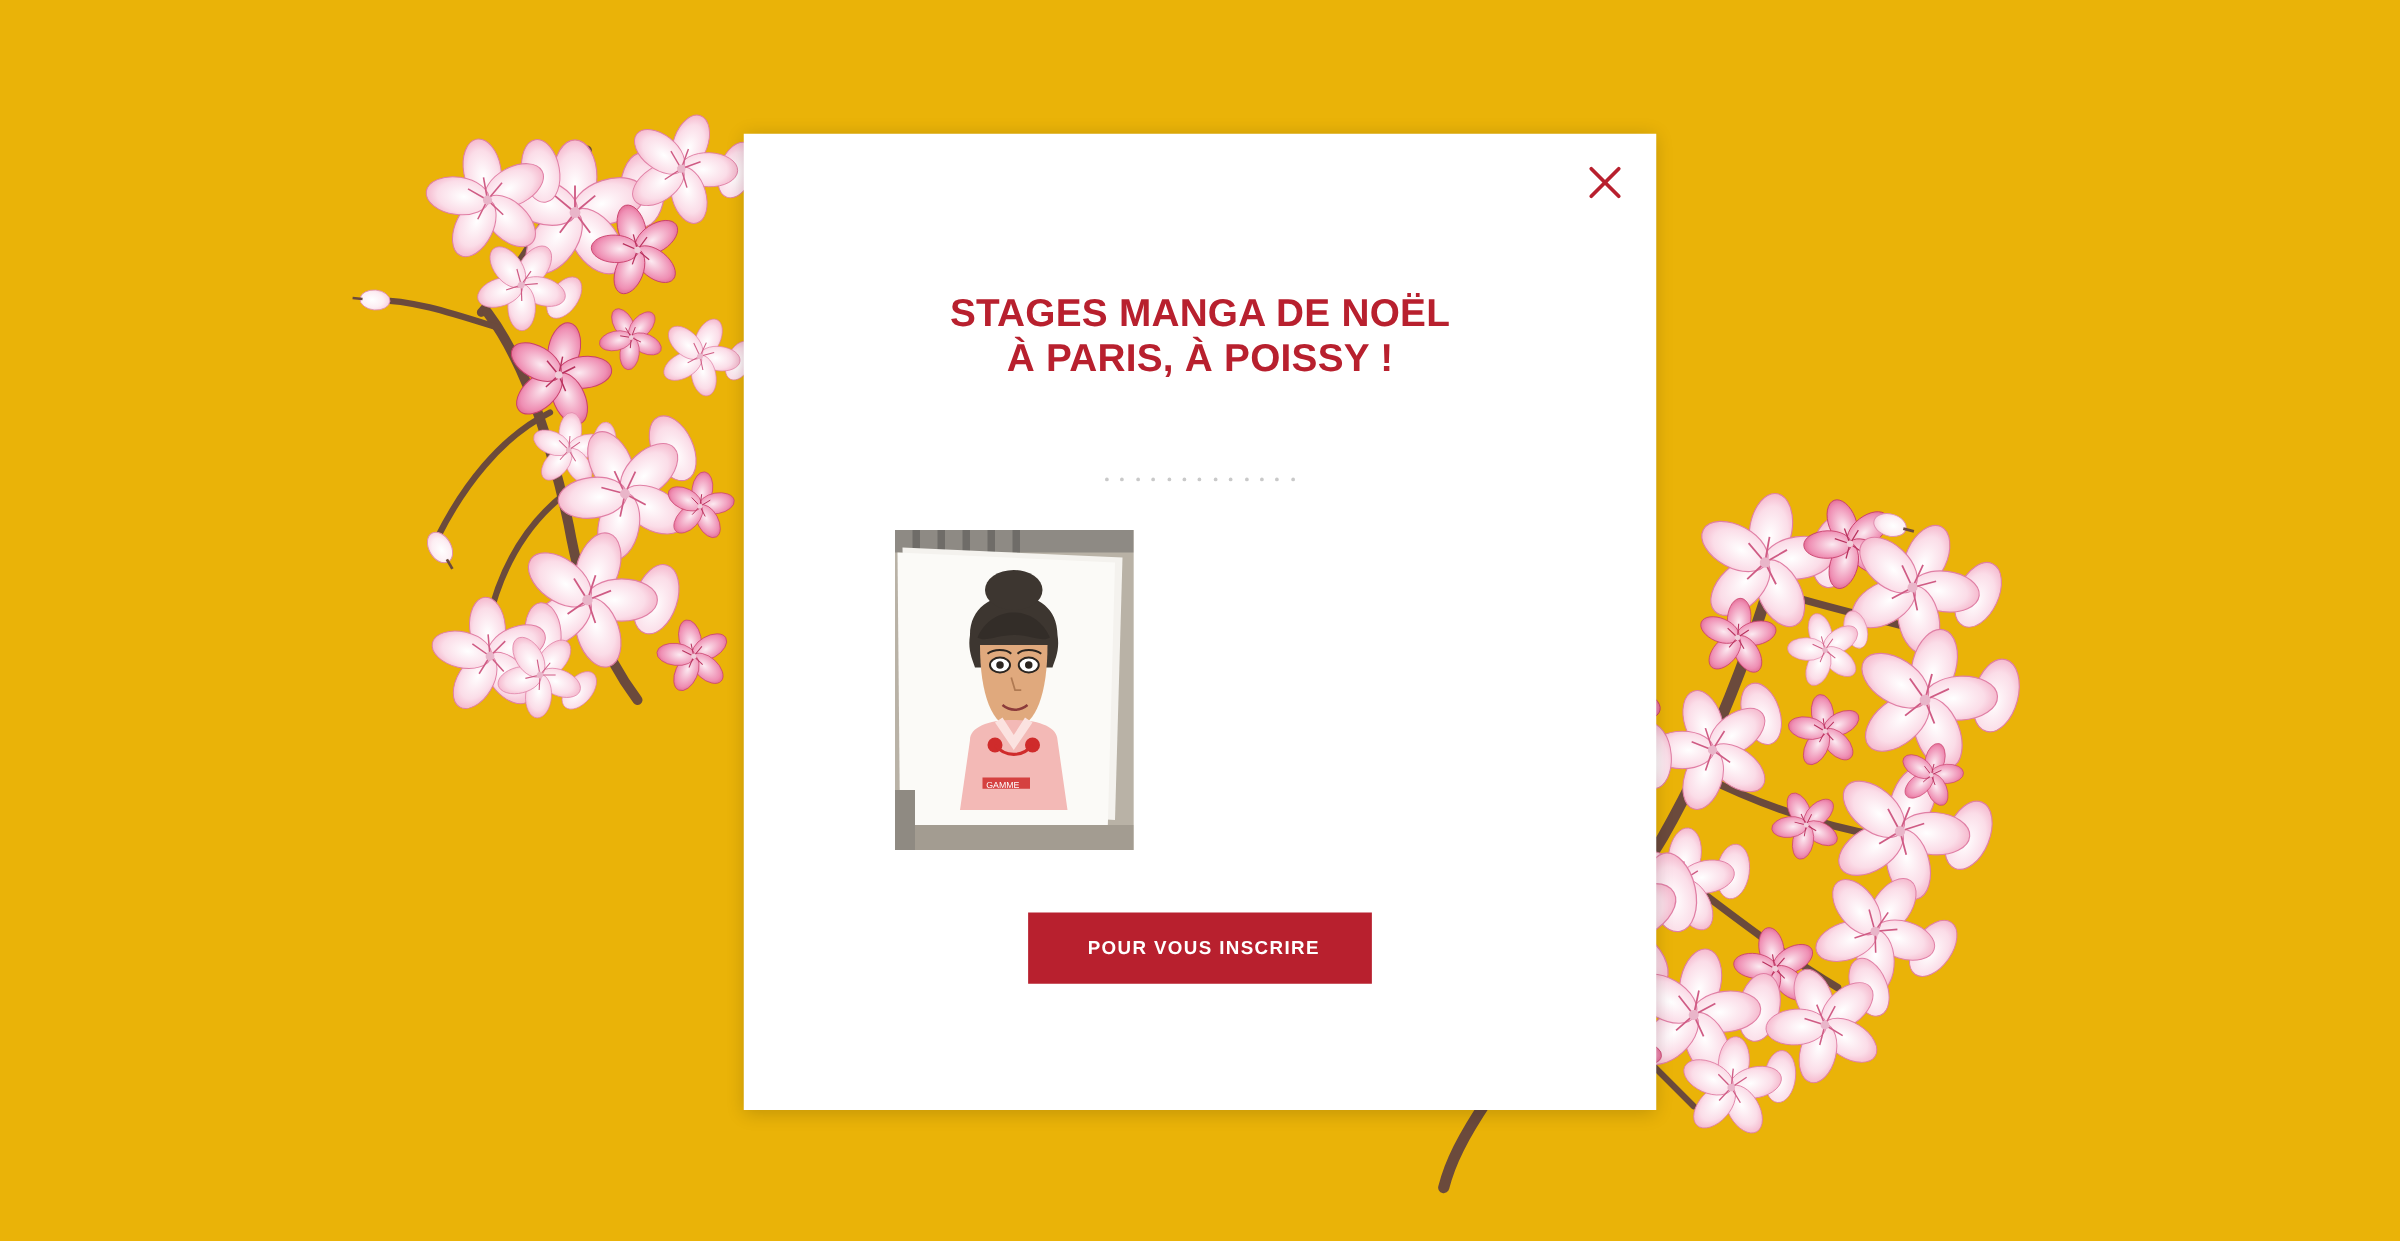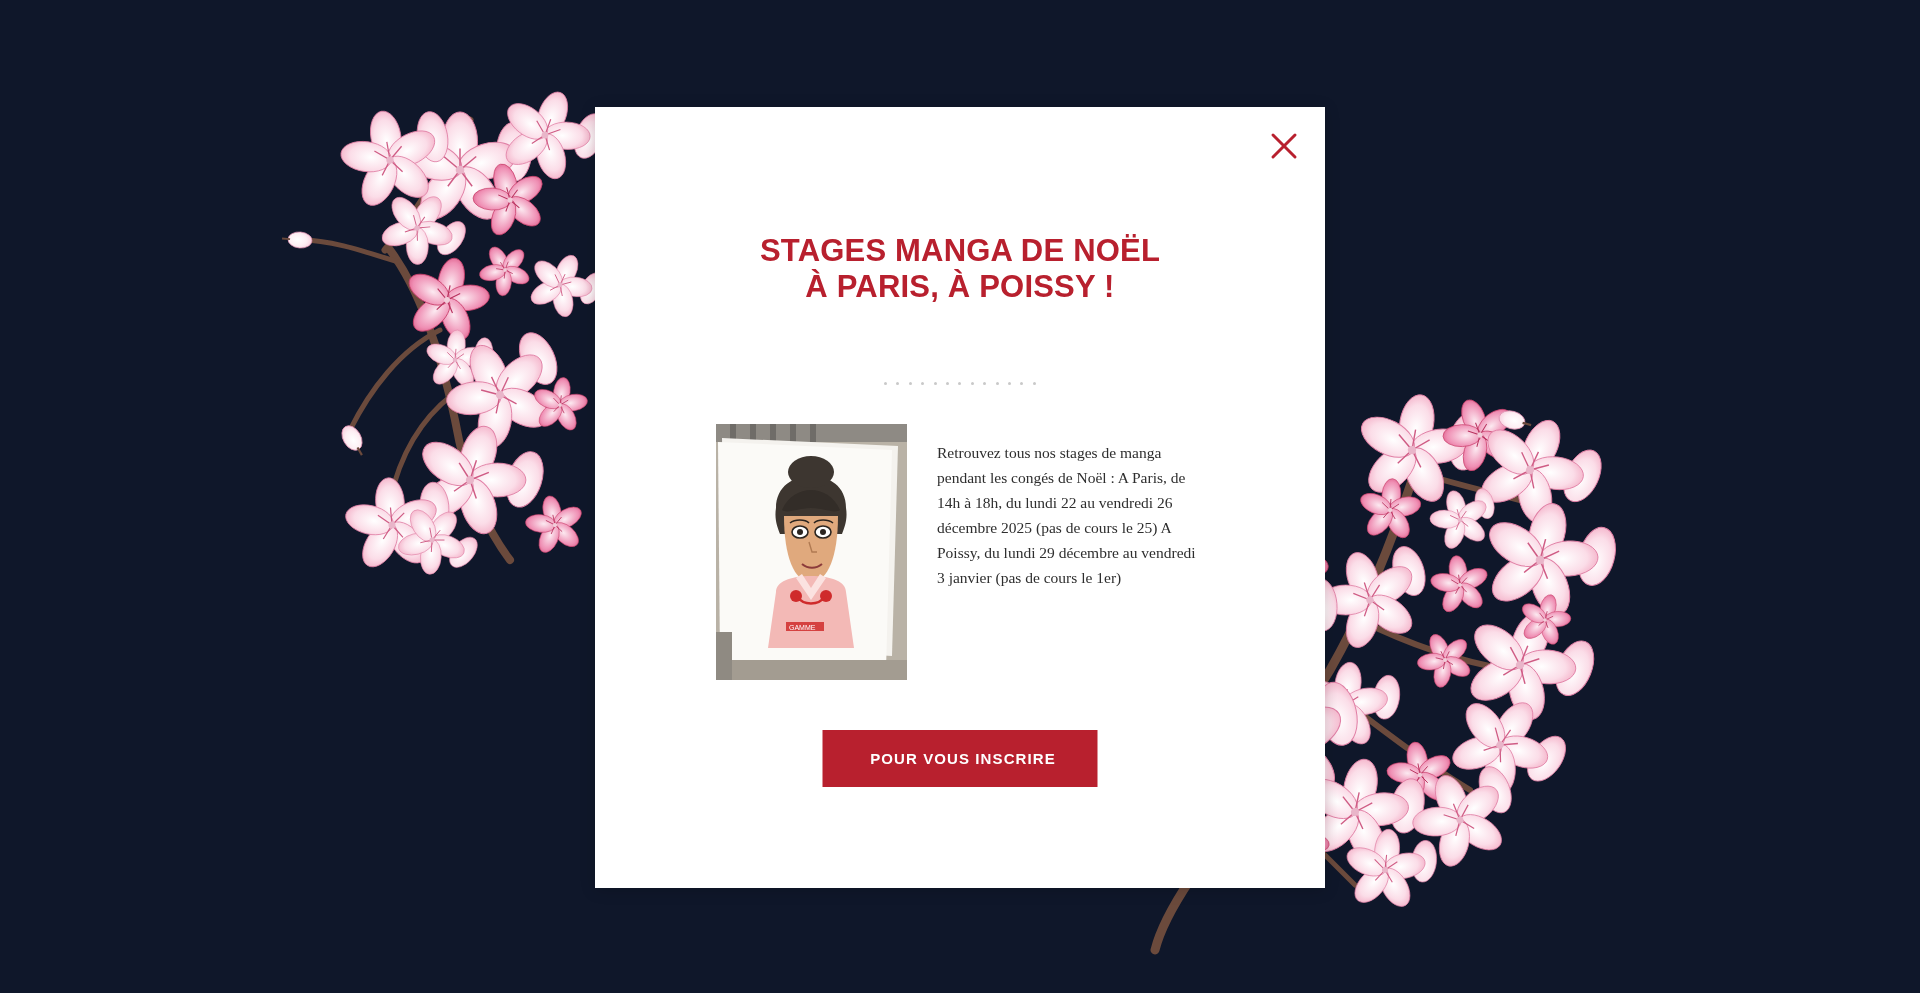--- a/index.html
+++ b/index.html
@@ -8,21 +8,21 @@
     width: 1920px;
     height: 993px;
     overflow: hidden;
     font-family: "Liberation Sans", sans-serif;
   }
 
   #page {
     position: relative;
     width: 1920px;
     height: 993px;
-    background: #0f172a;
+    background: #eab308;
     overflow: hidden;
   }
 
   
   .blossom-layer {
     position: absolute;
     top: 0; left: 0;
     width: 1920px;
     height: 993px;
     pointer-events: none;
@@ -335,18 +335,17 @@
           <circle cx="110" cy="172" r="6" fill="#cf2b2b"></circle>
           <path d="M80 172 C88 182, 102 182, 110 172" stroke="#cf2b2b" stroke-width="2.5" fill="none"></path>
           <rect x="70" y="198" width="38" height="9" fill="#cf2b2b" opacity="0.85"></rect>
           <text x="73" y="206" font-family="Liberation Sans, sans-serif" font-size="7" fill="#ffffff">GAMME</text>
 
           <rect x="0" y="236" width="191" height="20" fill="#a39c91"></rect>
           <rect x="0" y="208" width="16" height="48" fill="#8f8a82"></rect>
         </svg>
       </div>
 
-      <p class="body-text">Retrouvez tous nos stages de manga pendant les congés de Noël : A Paris, de 14h à 18h, du lundi 22 au vendredi 26 décembre 2025 (pas de cours le 25) A Poissy, du lundi 29 décembre au vendredi 3 janvier (pas de cours le 1er)</p>
     </div>
 
     <button class="cta-button">POUR VOUS INSCRIRE</button>
   </div>
 </div>
 
 </body></html>

